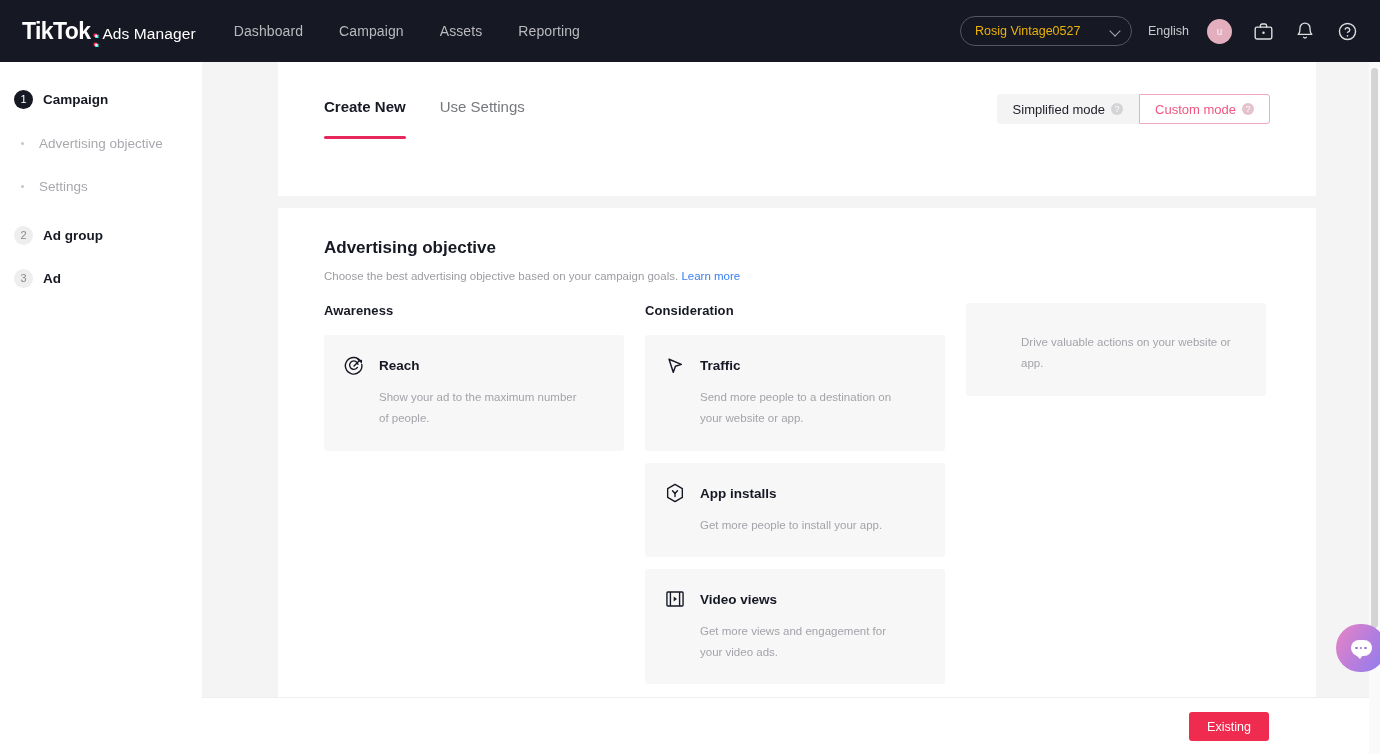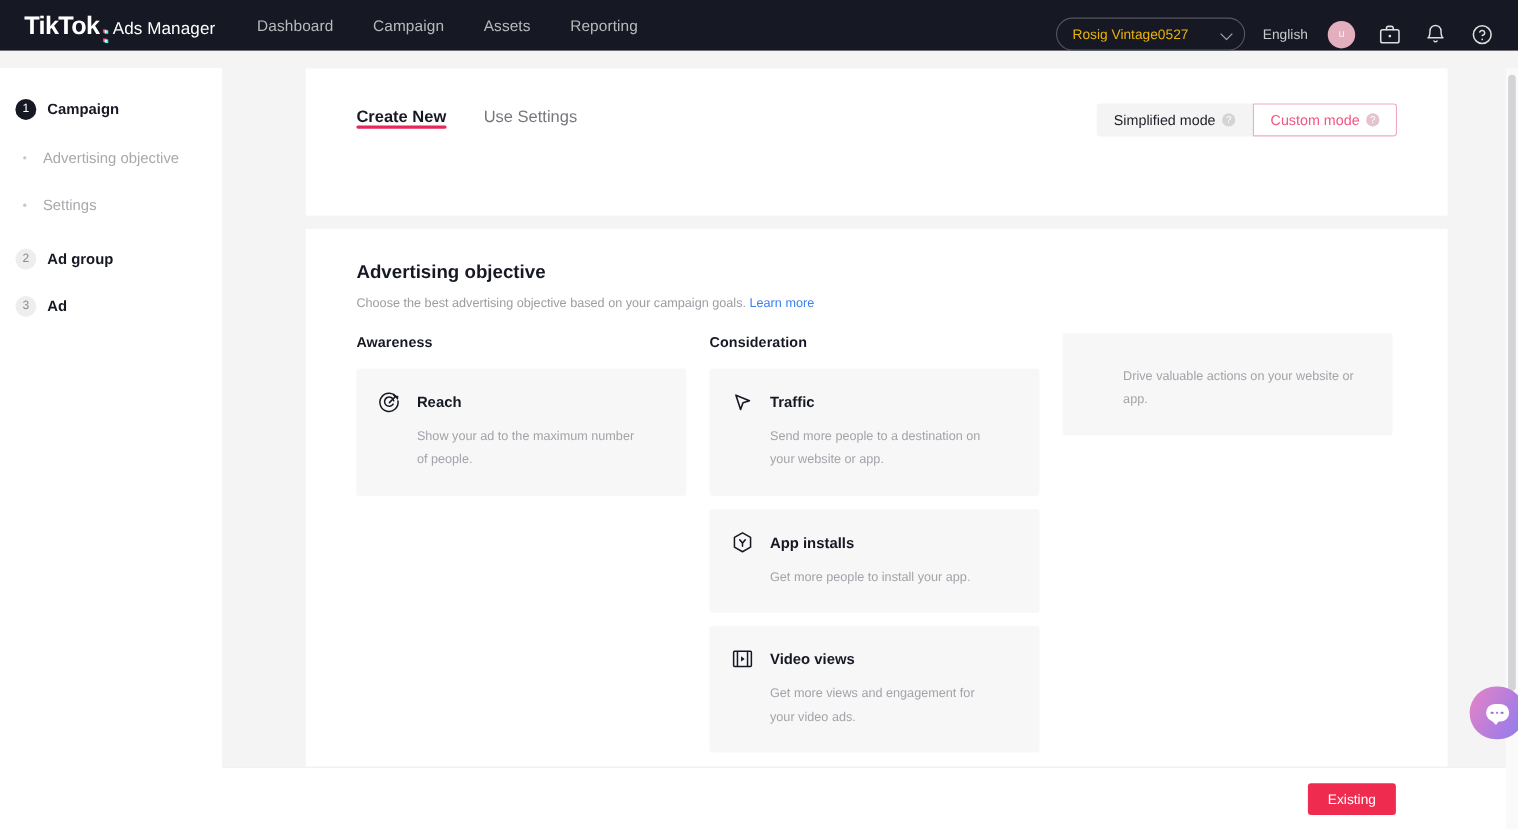--- a/index.html
+++ b/index.html
@@ -6,21 +6,21 @@
   html, body {
     width: 1380px; height: 754px;
     font-family: "Liberation Sans", sans-serif;
     background: #f4f4f5;
     overflow: hidden;
   }
 
   
   .topnav {
     position: absolute; top: 0; left: 0;
-    width: 1380px; height: 46px;
+    width: 1380px; height: 62px;
     background: #161823;
     display: flex; align-items: center;
     z-index: 40;
   }
   .logo-wrap {
     display: flex; align-items: baseline;
     margin-left: 22px; margin-right: 38px;
     white-space: nowrap;
   }
   .logo-tiktok {
@@ -121,21 +121,21 @@
     width: 1038px; background: #ffffff;
   }
   .panel-tabs { top: 0; height: 134px; }
   .panel-body { top: 146px; height: 489px; }
 
   .tabs {
     position: absolute; left: 46px; top: 36px;
     display: flex; gap: 34px;
   }
   .tab {
-    font-size: 15px; padding-bottom: 2px;
+    font-size: 15px; padding-bottom: 24px;
     cursor: pointer; position: relative;
   }
   .tab.active { color: #161823; font-weight: bold; }
   .tab.inactive { color: #77787e; }
   .tab.active::after {
     content: ""; position: absolute;
     left: 0; right: 0; bottom: 0; height: 3px;
     background: #e8275a; border-radius: 2px;
   }
 

